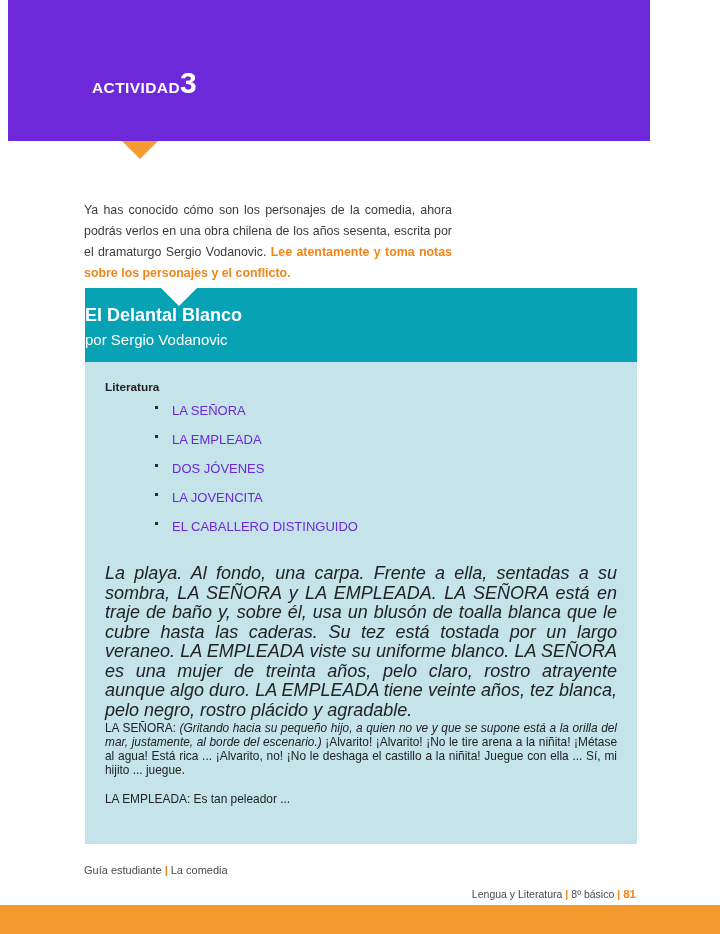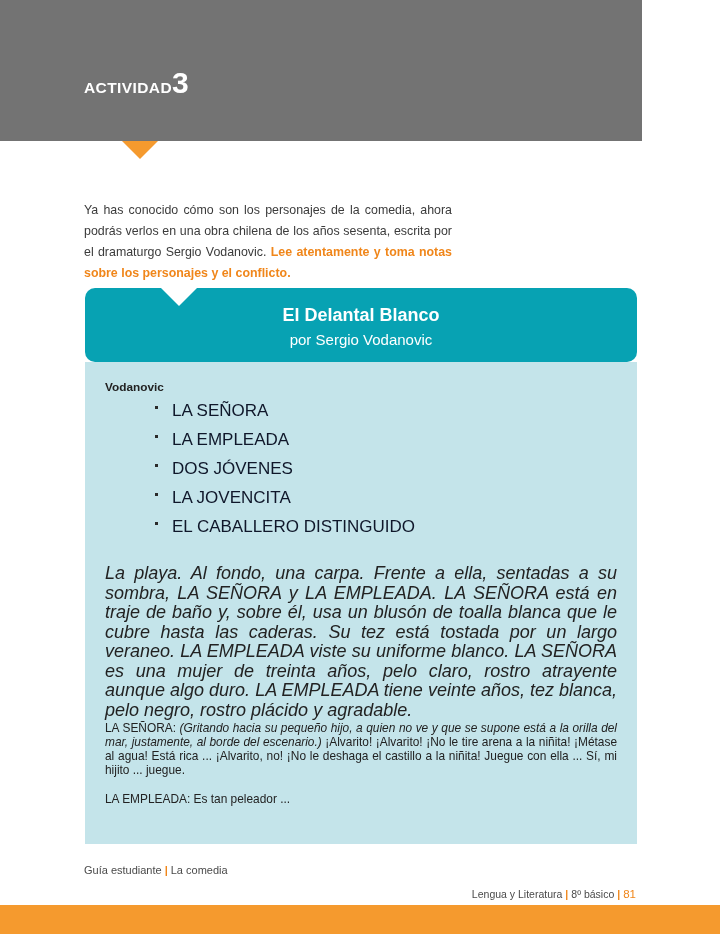--- a/index.html
+++ b/index.html
@@ -12,25 +12,25 @@
     background: #ffffff;
     font-family: "Liberation Sans", sans-serif;
     color: #333333;
     overflow: hidden;
     position: relative;
   }
 
   
   .top-banner {
     position: absolute;
-    left: 0;
+    left: 8px;
     top: 0;
     width: 642px;
     height: 141px;
-    background: #737373;
+    background: #6d28d9;
   }
   .activity-label {
     position: absolute;
     left: 84px;
     top: 80px;
     color: #ffffff;
     font-size: 15.5px;
     font-weight: bold;
     letter-spacing: 0.4px;
     line-height: 1;
@@ -75,23 +75,21 @@
   .reading-box {
     position: absolute;
     left: 85px;
     top: 288px;
     width: 552px;
   }
   .box-header {
     position: relative;
     background: #07A2B3;
     padding: 16px 0 14px 0;
-    text-align: center;
     overflow: hidden;
-    border-radius: 10px;
   }
   .header-notch {
     position: absolute;
     left: 76px;
     top: 0;
     width: 0;
     height: 0;
     border-left: 18px solid transparent;
     border-right: 18px solid transparent;
     border-top: 18px solid #ffffff;
@@ -120,22 +118,22 @@
     color: #222222;
     margin: 0 0 10px 0;
   }
   .char-list {
     list-style: none;
     margin: 0 0 26px 0;
     padding: 0 0 0 50px;
   }
   .char-list li {
     position: relative;
-    font-size: 17px;
-    color: #0f172a;
+    font-size: 13px;
+    color: #6d28d9;
     line-height: 14px;
     padding: 0 0 0 17px;
     margin-bottom: 15px;
   }
   .char-list li:last-child {
     margin-bottom: 4px;
   }
   .char-list li .bullet {
     position: absolute;
     left: 0;
@@ -193,21 +191,21 @@
     color: #4a4a4a;
     white-space: nowrap;
   }
   .sep {
     color: #F0861A;
     font-weight: bold;
     padding: 0 3px;
   }
   .page-number {
     color: #F0861A;
-    font-weight: normal;
+    font-weight: bold;
     font-size: 11.5px;
   }
   .bottom-bar {
     position: absolute;
     left: 0;
     top: 907px;
     width: 720px;
     height: 27px;
     background: #F59A2E;
   }
@@ -226,21 +224,21 @@
 <div class="reading-box">
 
   <div class="box-header">
     <div class="header-notch"></div>
     <p class="box-title">El Delantal Blanco</p>
     <p class="box-author">por Sergio Vodanovic</p>
   </div>
 
   <div class="box-body">
 
-    <p class="personajes-heading">Vodanovic</p>
+    <p class="personajes-heading">Literatura</p>
 
     <ul class="char-list">
       <li>
         <span class="bullet"></span>
         <span>LA SEÑORA</span>
       </li>
       <li>
         <span class="bullet"></span>
         <span>LA EMPLEADA</span>
       </li>

